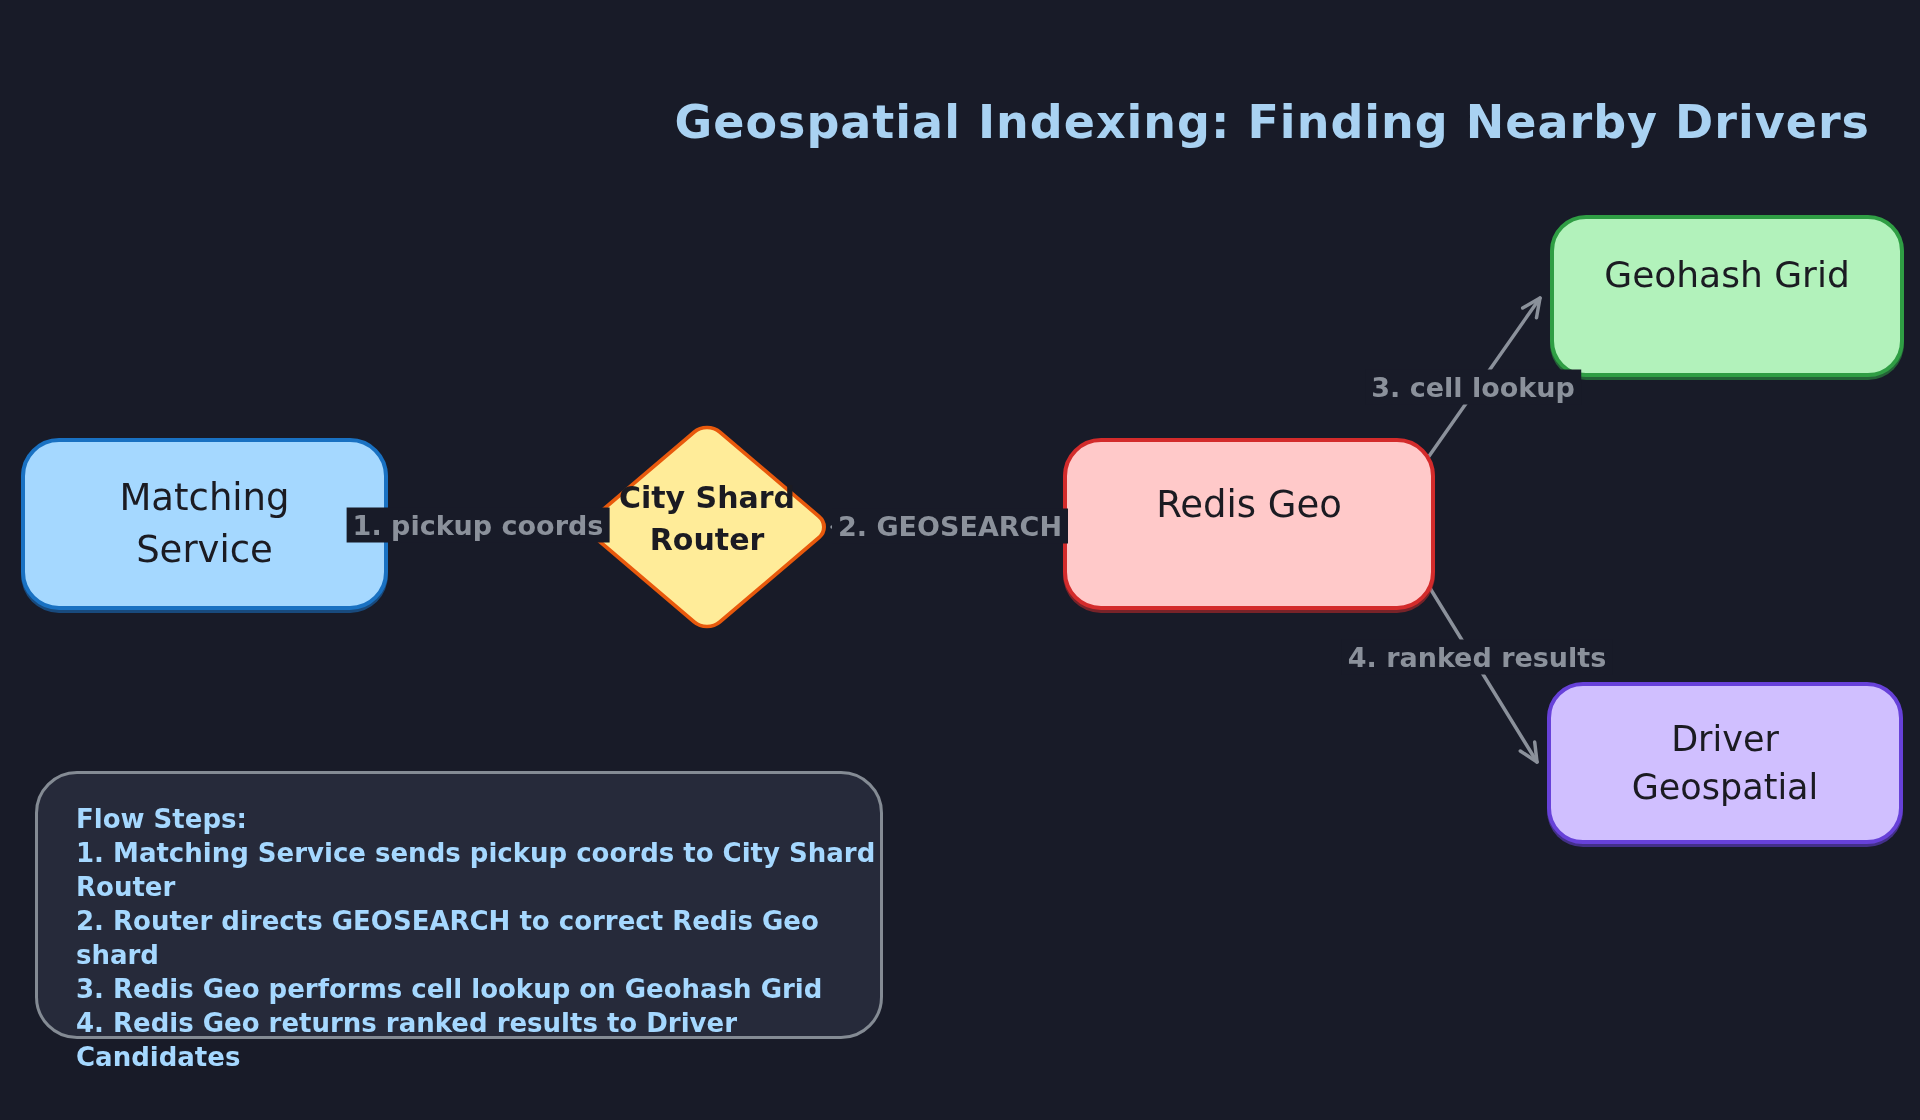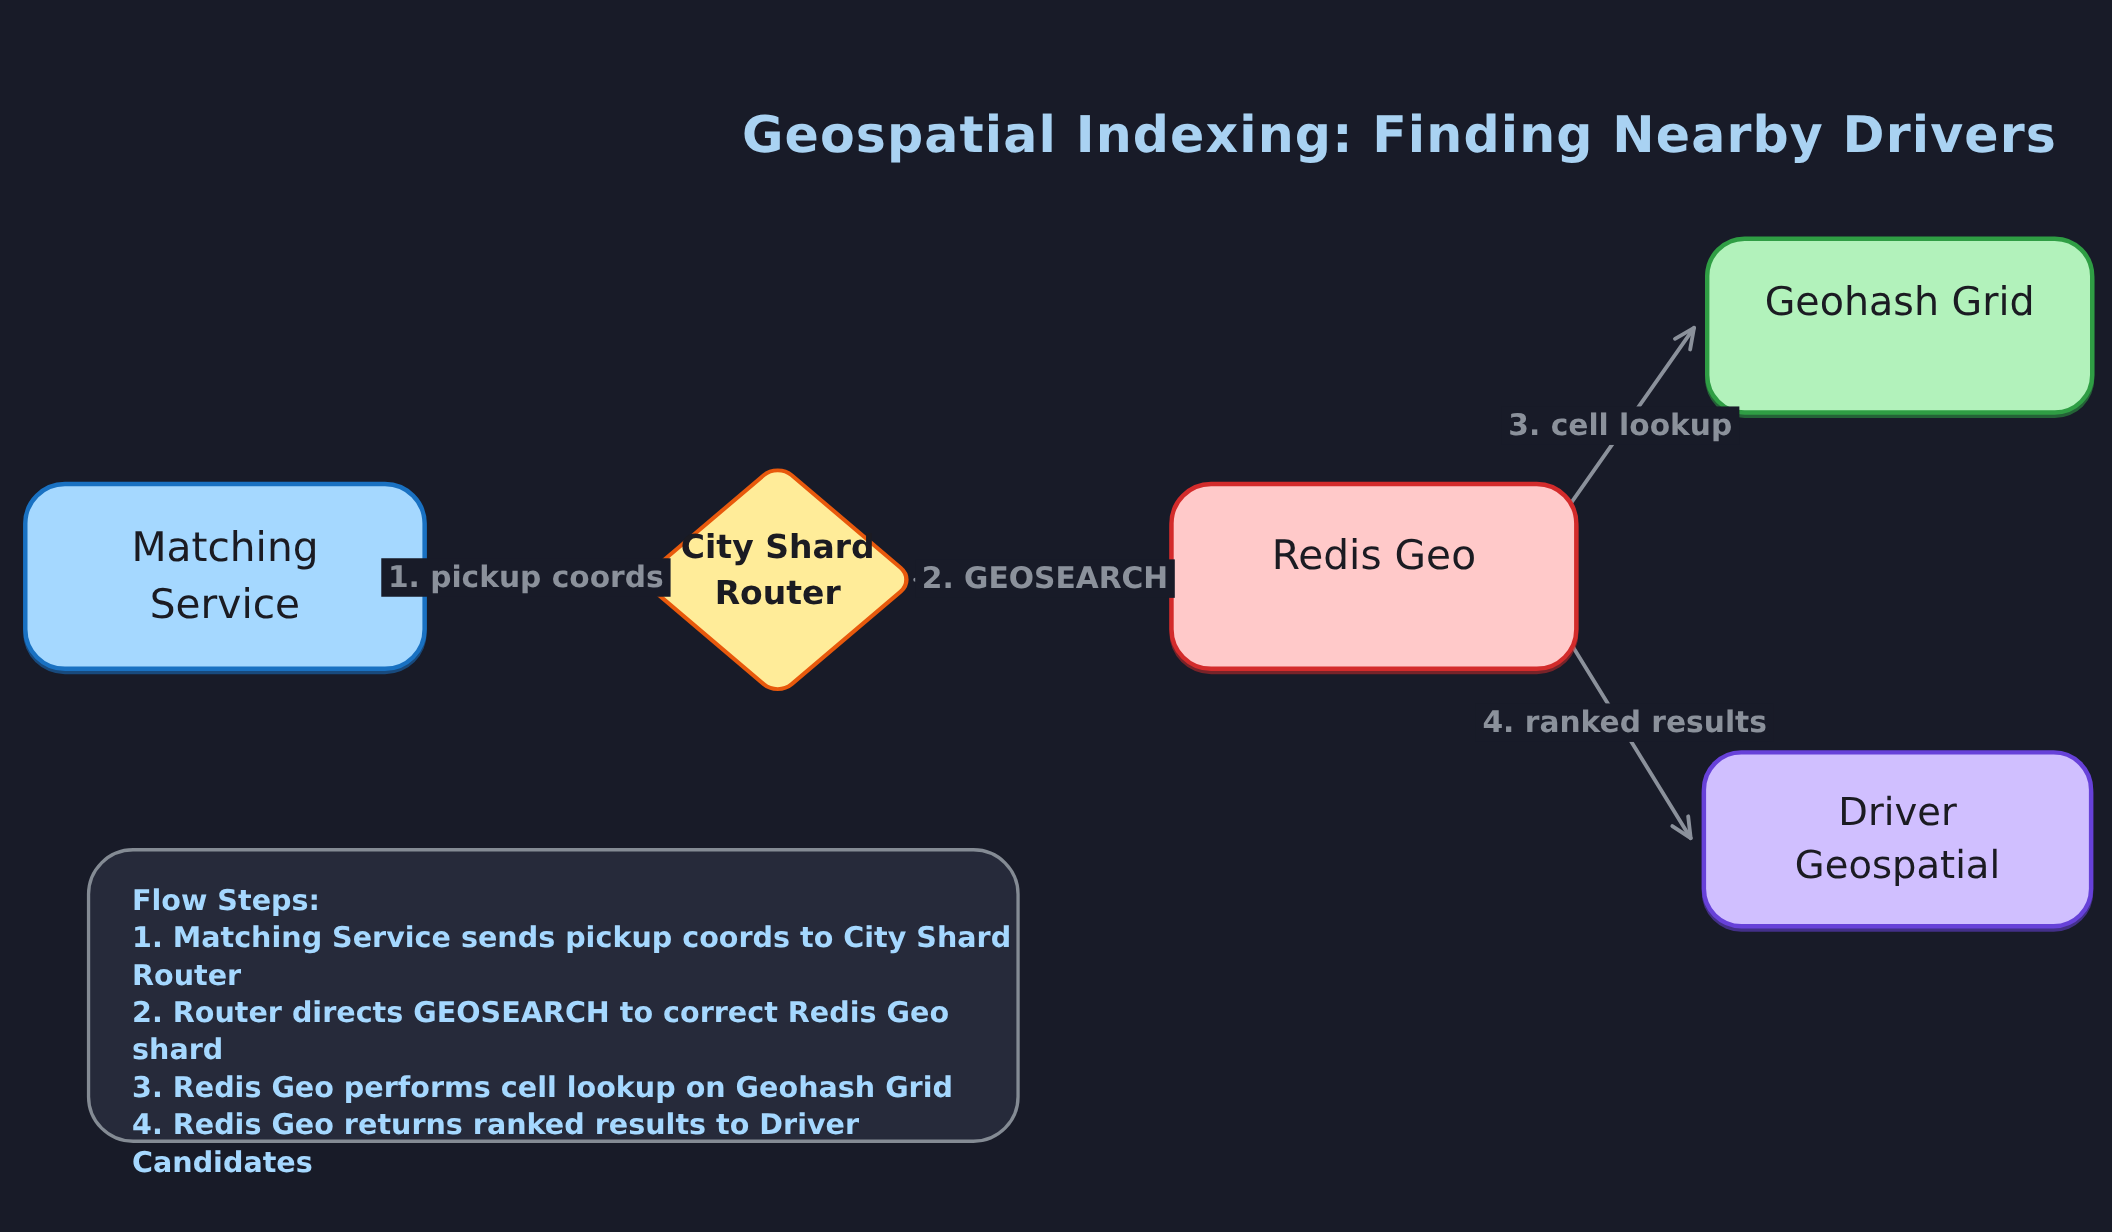--- a/index.html
+++ b/index.html
@@ -100,21 +100,20 @@
     left:35px;top:771px;width:848px;height:268px;
     box-sizing:border-box;
     background:#262a3a;
     border:3.5px solid #848b94;
     border-radius:42px;
     padding:28px 0 0 38px;
     color:#a5d8ff;
     font-weight:bold;
     font-size:26px;
     line-height:34px;
-    margin-left:44px;
   }
   .panel .step{display:block;}
 </style>
 </head>
 <body>
 
 <div id="canvas">
 
   <svg id="edges" width="1920" height="1120" viewBox="0 0 1920 1120">
     <g stroke="#8b919b" stroke-width="3.5" fill="none" stroke-linecap="round" stroke-linejoin="round">

